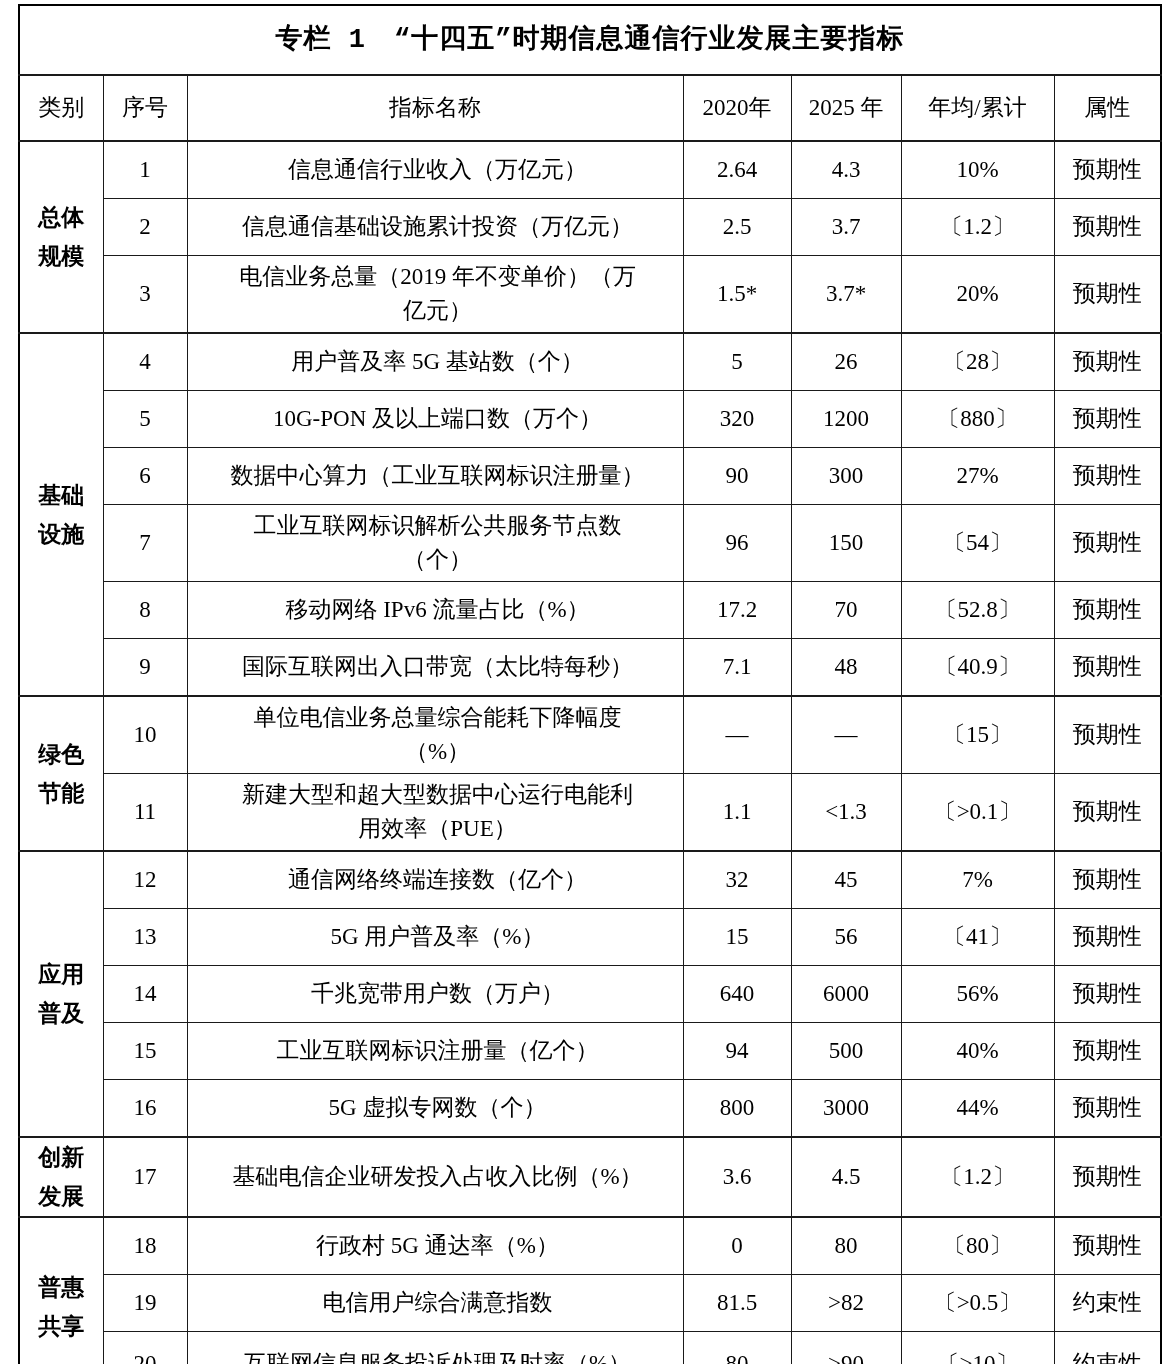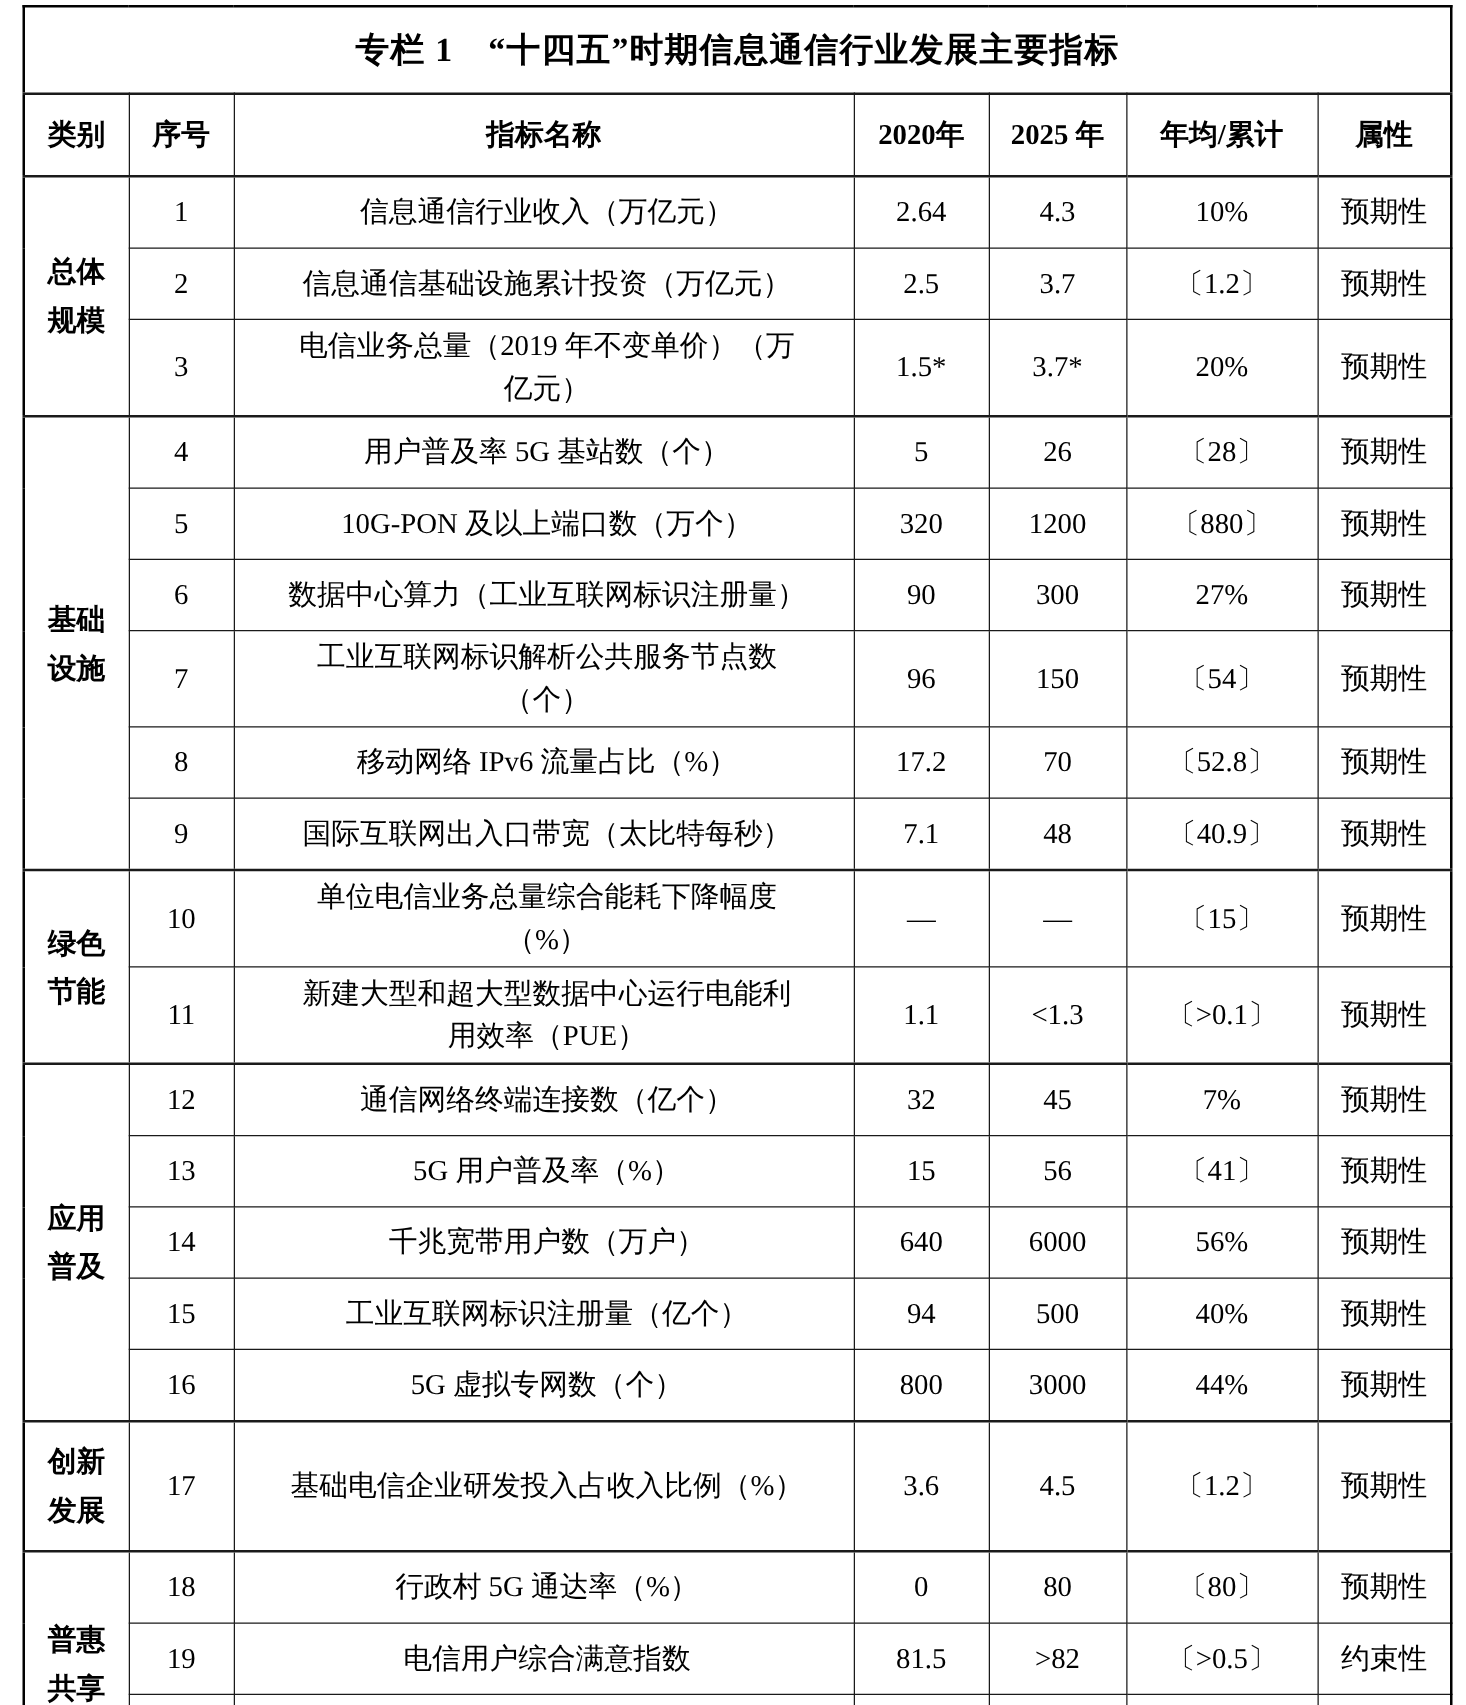--- a/index.html
+++ b/index.html
@@ -27,38 +27,38 @@
     font-size: 23px;
     line-height: 34px;
     padding: 4px 2px;
     overflow: hidden;
   }
   
   th.title-cell {
     height: 60px;
     font-size: 27px;
     font-weight: 700;
-    font-family: Liberation Serif, serif;
+    font-family: Liberation Mono, monospace;
     border-bottom-width: 2px;
     letter-spacing: 1px;
   }
   
   tr.col-header-row th {
     height: 56px;
-    font-weight: 700;
+    font-weight: 400;
     font-family: "Liberation Serif", "Liberation Sans", sans-serif;
     border-bottom-width: 2px;
   }
   tbody td { height: 48px; }
   tbody tr:last-child td { height: 56px; }
   td.cat-cell {
     font-weight: 700;
     font-family: "Liberation Sans", sans-serif;
     line-height: 39px;
-    padding: 12px 15px;
+    padding: 0 15px;
   }
   td.name-cell {
     text-align: center;
     padding: 4px 8px 4px 13px;
     white-space: pre-line;
   }
   tr.group-start td { border-top-width: 2px; }
 </style>
 </head>
 <body>

